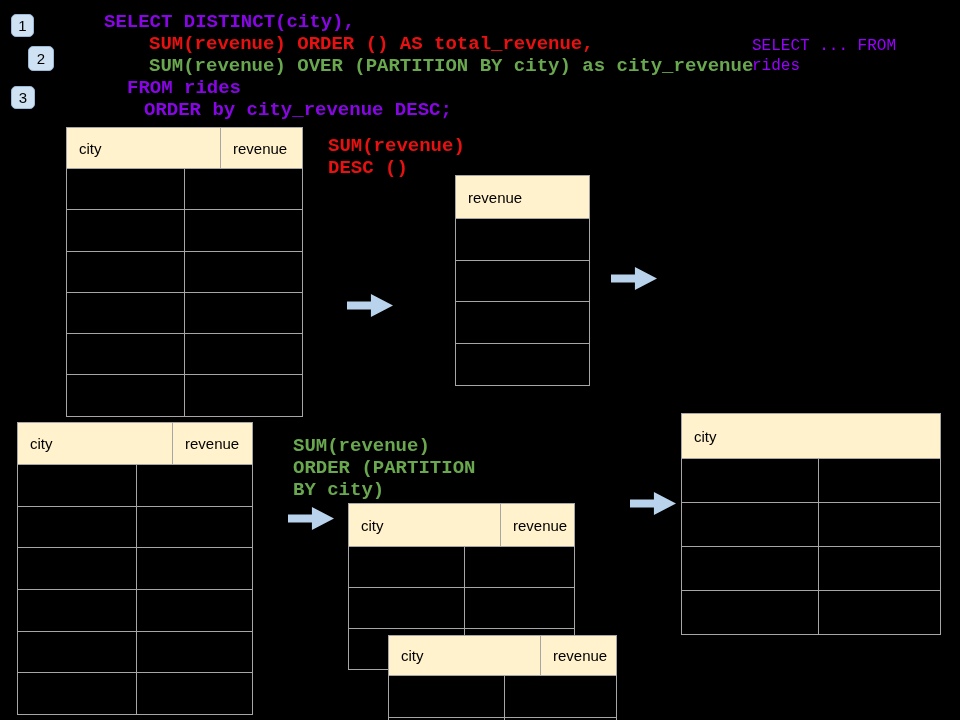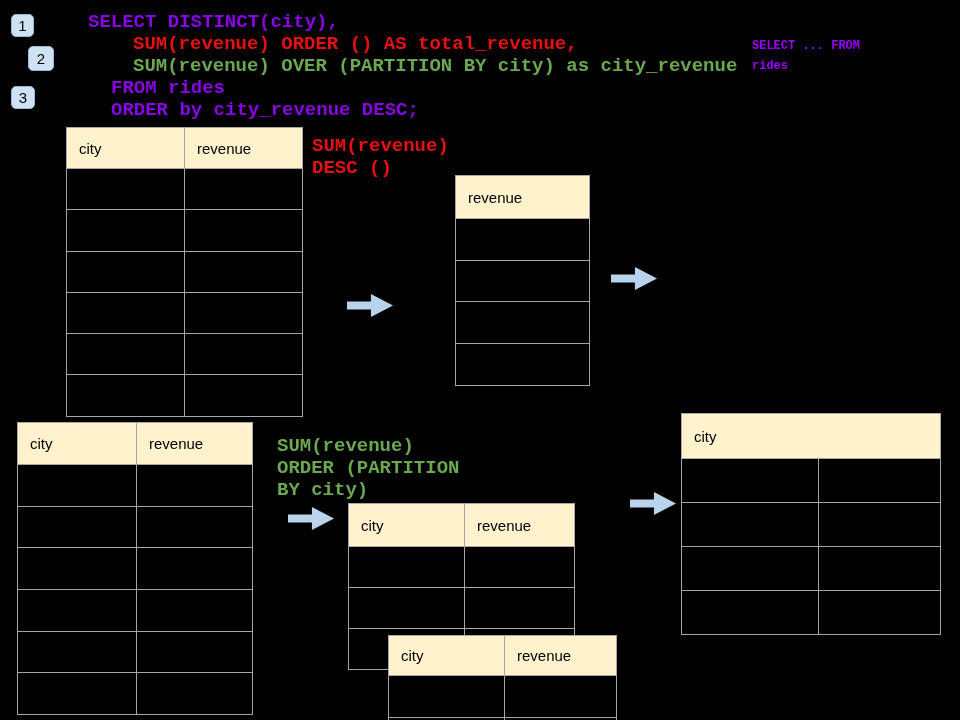--- a/index.html
+++ b/index.html
@@ -17,39 +17,39 @@
   }
   html,body{margin:0;padding:0;background:var(--background);}
   #canvas{
     position:relative;width:960px;height:720px;background:var(--background);
     overflow:hidden;font-family:"Liberation Sans",sans-serif;
   }
   
   .code-line{
     position:absolute;white-space:pre;
     font-family:"Liberation Mono","DejaVu Sans Mono",monospace;
-    font-weight:700;font-size:19px;line-height:22px;
+    font-weight:700;font-size:19px;line-height:22px;margin-left:16px;
   }
   .note-line{
     position:absolute;white-space:pre;
     font-family:"Liberation Mono","DejaVu Sans Mono",monospace;
-    font-weight:700;font-size:12px;line-height:20px;color:var(--note_purple);
+    font-weight:400;font-size:16px;line-height:20px;color:var(--note_purple);
   }
   
   .badge{
     position:absolute;background:var(--badge_fill);border:1px solid var(--badge_border);
     border-radius:5px;color:#000;font-size:15px;
     display:flex;align-items:center;justify-content:center;box-sizing:border-box;
   }
   
   .tbl{
     position:absolute;box-sizing:border-box;background:var(--background);
     border:1px solid var(--grid);
   }
-  .thead{display:grid;background:var(--header_fill);}
+  .thead{display:grid;background:var(--header_fill);gap:36px;}
   .trow{display:grid;border-top:1px solid var(--grid);box-sizing:border-box;}
   .th,.td{
     box-sizing:border-box;display:flex;align-items:center;
     padding-left:12px;color:var(--table_text);font-size:15px;overflow:hidden;
   }
   .th + .th, .td + .td{border-left:1px solid var(--grid);}
   
   .arrow{
     position:absolute;width:46px;height:23px;background:var(--arrow_fill);
     clip-path:polygon(0 33%,52% 33%,52% 0,100% 50%,52% 100%,52% 67%,0 67%);
@@ -62,21 +62,21 @@
 
   <div class="badge" style="left:11px;top:14px;width:23px;height:23px">1</div>
   <div class="badge" style="left:28px;top:46px;width:26px;height:25px">2</div>
   <div class="badge" style="left:11px;top:86px;width:24px;height:23px">3</div>
 
   <div>
     <div class="code-line" style="left:88px;top:11px;color:var(--purple)">SELECT DISTINCT(city),</div>
     <div class="code-line" style="left:133px;top:33px;color:var(--red)">SUM(revenue) ORDER () AS total_revenue,</div>
     <div class="code-line" style="left:133px;top:55px;color:var(--green)">SUM(revenue) OVER (PARTITION BY city) as city_revenue</div>
     <div class="code-line" style="left:111px;top:77px;color:var(--purple)">FROM rides</div>
-    <div class="code-line" style="left:111px;top:99px;color:var(--purple)">ORDER by city_revenue DESC;</div>
+    <div class="code-line" style="left:128px;top:99px;color:var(--purple)">ORDER by city_revenue DESC;</div>
   </div>
 
   <div>
     <div class="note-line" style="left:752px;top:36px">SELECT ... FROM</div>
     <div class="note-line" style="left:752px;top:56px">rides</div>
   </div>
 
   <div>
     <div class="code-line" style="left:312px;top:135px;color:var(--red)">SUM(revenue)</div>
     <div class="code-line" style="left:312px;top:157px;color:var(--red)">DESC ()</div>

